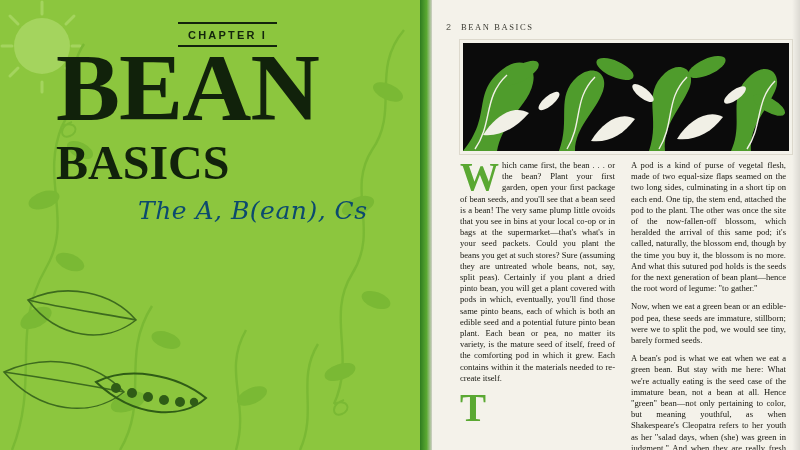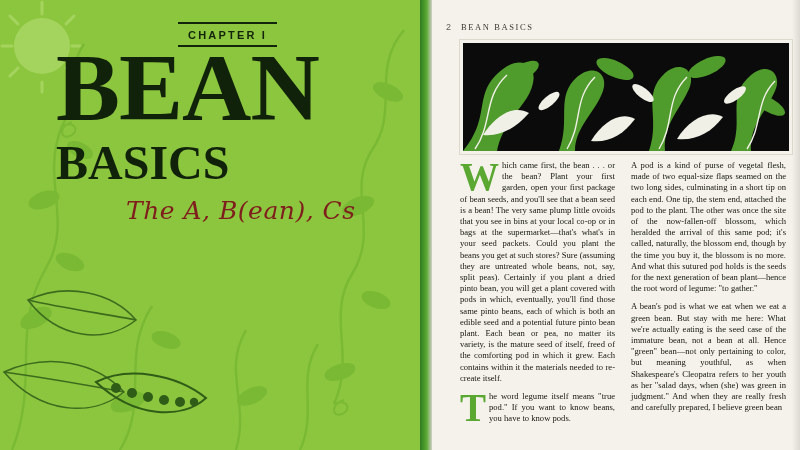--- a/index.html
+++ b/index.html
@@ -34,23 +34,23 @@
     font-weight:700;color:#11220b;
     font-size:96px;line-height:0.92;letter-spacing:-1px;
   }
   .title-sub{
     position:absolute;left:56px;top:140px;
     font-family:"Liberation Serif", serif;
     font-weight:700;color:#11220b;
     font-size:48px;line-height:0.95;letter-spacing:0px;
   }
   .title-script{
-    position:absolute;left:126px;top:196px;
+    position:absolute;left:138px;top:196px;
     font-family:"DejaVu Serif", serif;
-    font-style:italic;font-size:25px;color:#7f1d1d;
+    font-style:italic;font-size:25px;color:#0c4a6e;
     letter-spacing:0.5px;
   }
 
   
   .gutter{
     position:absolute;left:420px;top:0;width:12px;height:450px;
     background:linear-gradient(to right,#2f7d1f,#5aa832 55%,#cfd0c6);
   }
 
   
@@ -228,26 +228,26 @@
 
     <div class="cols">
 
       <div class="col">
         <p class="body dropcap-para">
           <span class="dropcap">W</span>
           <span>hich came first, the bean . . . or the bean? Plant your first garden, open your first package of bean seeds, and you'll see that a bean seed is a bean! The very same plump little ovoids that you see in bins at your local co-op or in bags at the supermarket—that's what's in your seed packets. Could you plant the beans you get at such stores? Sure (assuming they are untreated whole beans, not, say, split peas). Certainly if you plant a dried pinto bean, you will get a plant covered with pods in which, eventually, you'll find those same pinto beans, each of which is both an edible seed and a potential future pinto bean plant. Each bean or pea, no matter its variety, is the mature seed of itself, freed of the comforting pod in which it grew. Each contains within it the materials needed to re-create itself.</span>
         </p>
         <p class="body dropcap-para">
           <span class="dropcap">T</span>
-          <span>he word legume itself means "true pod." If you want to know beans, you have to know pods.</span>
         </p>
       </div>
 
       <div class="col">
         <p class="body">A pod is a kind of purse of vegetal flesh, made of two equal-size flaps seamed on the two long sides, culminating in a short tip on each end. One tip, the stem end, attached the pod to the plant. The other was once the site of the now-fallen-off blossom, which heralded the arrival of this same pod; it's called, naturally, the blossom end, though by the time you buy it, the blossom is no more. And what this sutured pod holds is the seeds for the next generation of bean plant—hence the root word of legume: "to gather."</p>
+        <p class="body">Now, when we eat a green bean or an edible-pod pea, these seeds are immature, stillborn; were we to split the pod, we would see tiny, barely formed seeds.</p>
         <p class="body">A bean's pod is what we eat when we eat a green bean. But stay with me here: What we're actually eating is the seed case of the immature bean, not a bean at all. Hence "green" bean—not only pertaining to color, but meaning youthful, as when Shakespeare's Cleopatra refers to her youth as her "salad days, when (she) was green in judgment." And when they are really fresh and carefully prepared, I believe green bean</p>
       </div>
 
     </div>
 
     <div class="edge-shadow"></div>
   </div>
 
 </div>
 

